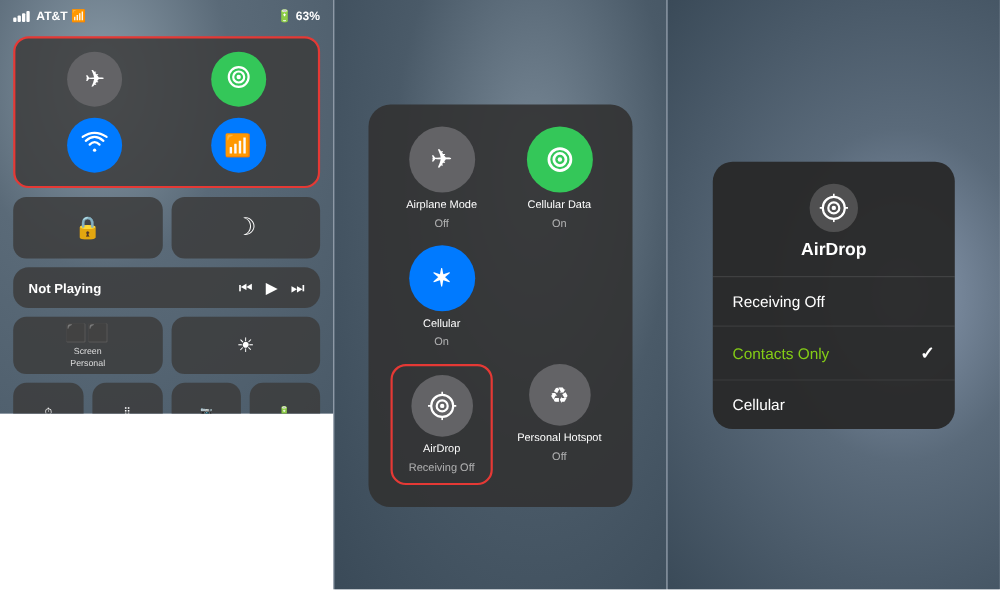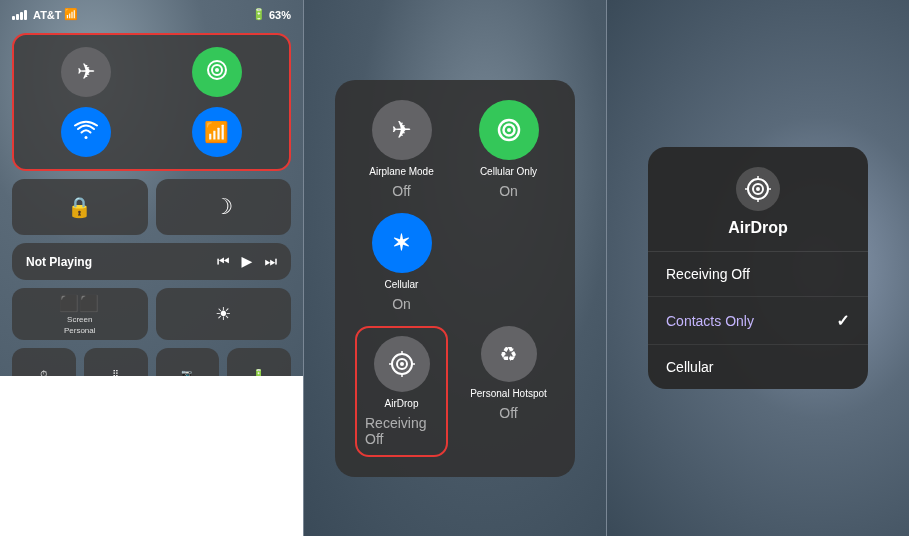--- a/index.html
+++ b/index.html
@@ -174,21 +174,21 @@
       font-size: 22px;
     }
     .exp-label {
       color: white;
       font-size: 10px;
       text-align: center;
       font-weight: 500;
     }
     .exp-sub {
       color: rgba(255,255,255,0.6);
-      font-size: 14px;
+      font-size: 10px;
     }
 
     .exp-btn2row {
       display: grid;
       grid-template-columns: 1fr 1fr;
       gap: 14px;
     }
 
     .airdrop-btn-red {
       border: 2px solid #e53935;
@@ -414,21 +414,21 @@
         </div>
 
         <div class="exp-btn">
           <div class="exp-circle btn-green">
             <svg width="26" height="26" viewBox="0 0 26 26" fill="white">
               <circle cx="13" cy="13" r="10" fill="none" stroke="white" stroke-width="2.5"></circle>
               <circle cx="13" cy="13" r="5.5" fill="none" stroke="white" stroke-width="2.5"></circle>
               <circle cx="13" cy="13" r="2" fill="white"></circle>
             </svg>
           </div>
-          <div class="exp-label">Cellular Only</div>
+          <div class="exp-label">Cellular Data</div>
           <div class="exp-sub">On</div>
         </div>
       </div>
 
       <div class="exp-grid">
 
 
         <div class="exp-btn">
           <div class="exp-circle btn-blue-bt">
             <span style="color:white;font-size:22px;font-weight:bold;">✶</span>
@@ -478,21 +478,21 @@
             <path d="M13 3 L13 0 M13 23 L13 26 M3 13 L0 13 M23 13 L26 13" stroke="white" stroke-width="1.5"></path>
           </svg>
         </div>
         <div class="airdrop-title">AirDrop</div>
       </div>
       <div class="airdrop-option">
         <span style="color:white;font-size:14px;">Receiving Off</span>
         <span style="color:transparent;">✓</span>
       </div>
       <div class="airdrop-option">
-        <span style="color:#c4b5fd;font-size:14px;">Contacts Only</span>
+        <span style="color:#84cc16;font-size:14px;">Contacts Only</span>
         <span class="checkmark">✓</span>
       </div>
       <div class="airdrop-option">
         <span style="color:white;font-size:14px;">Cellular</span>
         <span style="color:transparent;">✓</span>
       </div>
     </div>
   </div>
 </div>
 

